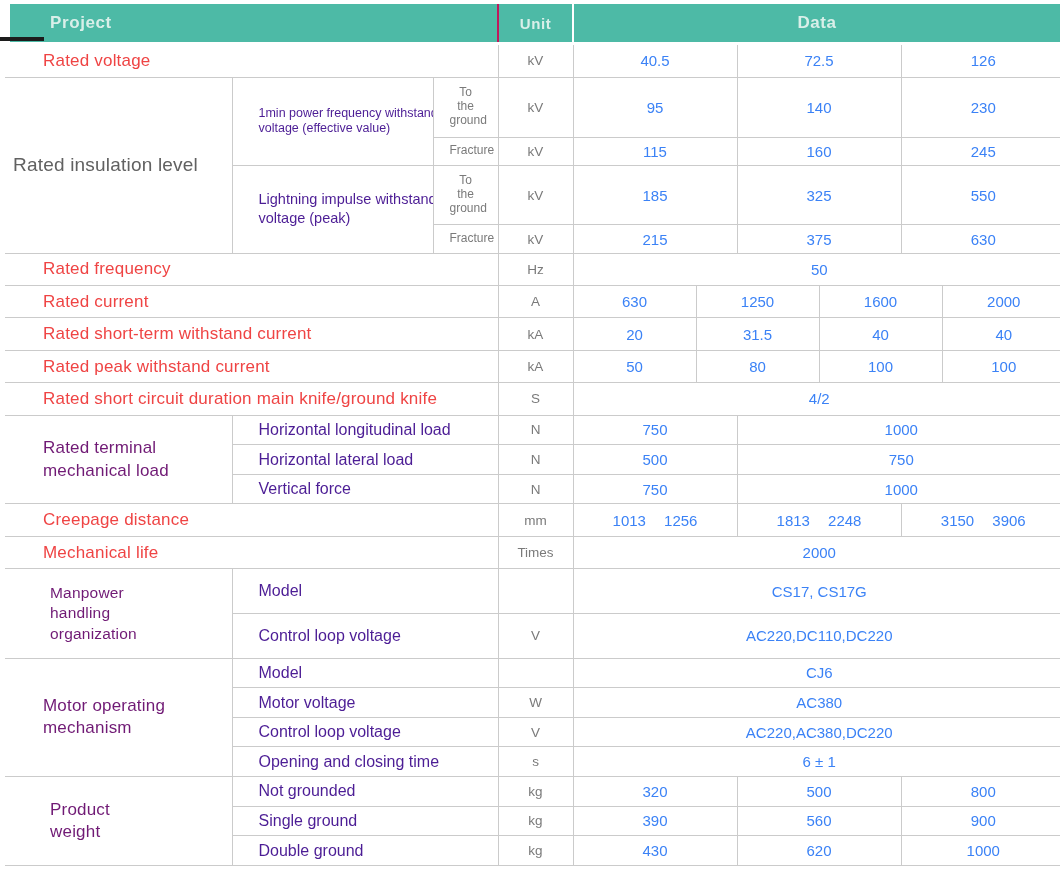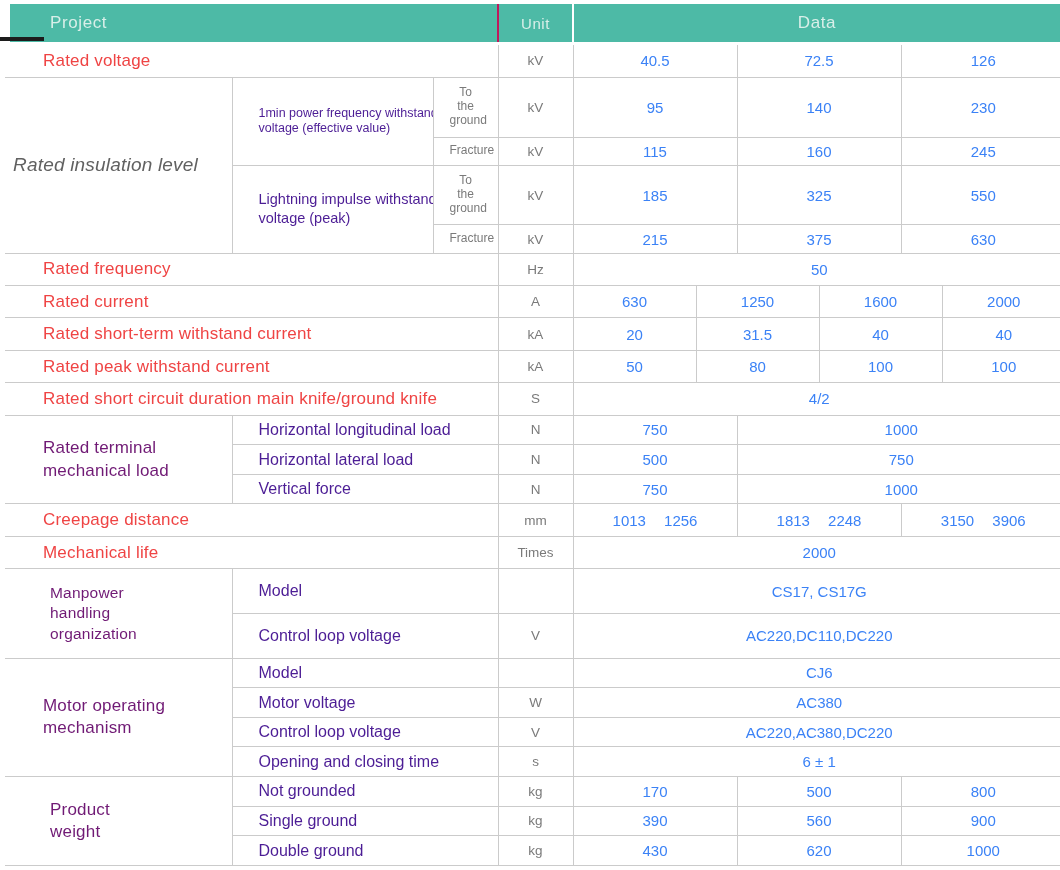--- a/index.html
+++ b/index.html
@@ -6,39 +6,39 @@
   .page {
     position:relative; width:1060px; height:870px; background:#ffffff; overflow:hidden;
     font-family:"Liberation Sans","DejaVu Sans",sans-serif;
   }
   table.spec {
     position:absolute; top:4px; left:0; width:1060px; height:862px;
     border-collapse:collapse; table-layout:fixed;
   }
   
   th {
-    background:#4dbaa6; color:#d9efe9; font-weight:normal; font-size:17px;
+    background:#4dbaa6; color:#d9efe9; font-weight:bold; font-size:17px;
     letter-spacing:0.6px; border:none; border-bottom:3px solid #ffffff; height:36px;
   }
   th.h-project { text-align:left; padding-left:40px; border-left:10px solid #ffffff; }
   th.h-unit    { font-size:15px; border-left:2px solid #be185d; }
   th.h-data    { border-left:2px solid #ffffff; border-right:10px solid #ffffff; }
   
   td {
     border:1px solid #cbcbcb; color:#777777; vertical-align:middle;
     font-size:15px; text-align:center; overflow:hidden;
   }
   td:last-child { border-right:none; }
   .proj {
     text-align:left; padding-left:38px; font-size:17px; color:#ef4444;
     white-space:nowrap; border-left:none; letter-spacing:0.2px;
   }
   .grp { text-align:left; border-left:none; font-size:17px; color:#701a75; letter-spacing:0.2px; }
   .grp .wrap { line-height:1.3; }
-  .grp-big { font-size:19px; color:#616161; padding-left:8px; white-space:nowrap;font-style:italic; }
+  .grp-big { font-size:19px; color:#616161; padding-left:8px; white-space:nowrap; }
   .pl38 { padding-left:38px; } .pl45 { padding-left:45px; }
   .w90{width:90px} .w100{width:100px; font-size:15.5px} .w130{width:130px} .w140{width:140px}
   .sub { text-align:left; padding-left:26px; font-size:16px; color:#4c1d95; }
   .sub-small div { font-size:12.5px; line-height:1.25; width:190px; }
   .sub-mid div   { font-size:14.5px; line-height:1.3;  width:180px; }
   .subsub { font-size:12px; line-height:1.15; text-align:center; color:#7a7a7a; padding:0 16px; }
   .unit { text-align:center; font-size:13.5px; color:#7a7a7a; }
   .val  { text-align:center; font-size:15px; color:#3b82f6; }
   .val-pair { word-spacing:14px; }
   
@@ -229,21 +229,21 @@
       <td class="unit">s</td>
       <td class="val" colspan="12">6 ± 1</td>
     </tr>
 
     <tr>
       <td class="grp pl45" rowspan="3">
             <div class="wrap w90" style="font-size:17px">Product weight</div>
           </td>
       <td class="sub" colspan="2">Not grounded</td>
       <td class="unit">kg</td>
-      <td class="val" colspan="4">170</td>
+      <td class="val" colspan="4">320</td>
       <td class="val" colspan="4">500</td>
       <td class="val" colspan="4">800</td>
     </tr>
     <tr>
       <td class="sub" colspan="2">Single ground</td>
       <td class="unit">kg</td>
       <td class="val" colspan="4">390</td>
       <td class="val" colspan="4">560</td>
       <td class="val" colspan="4">900</td>
     </tr>

